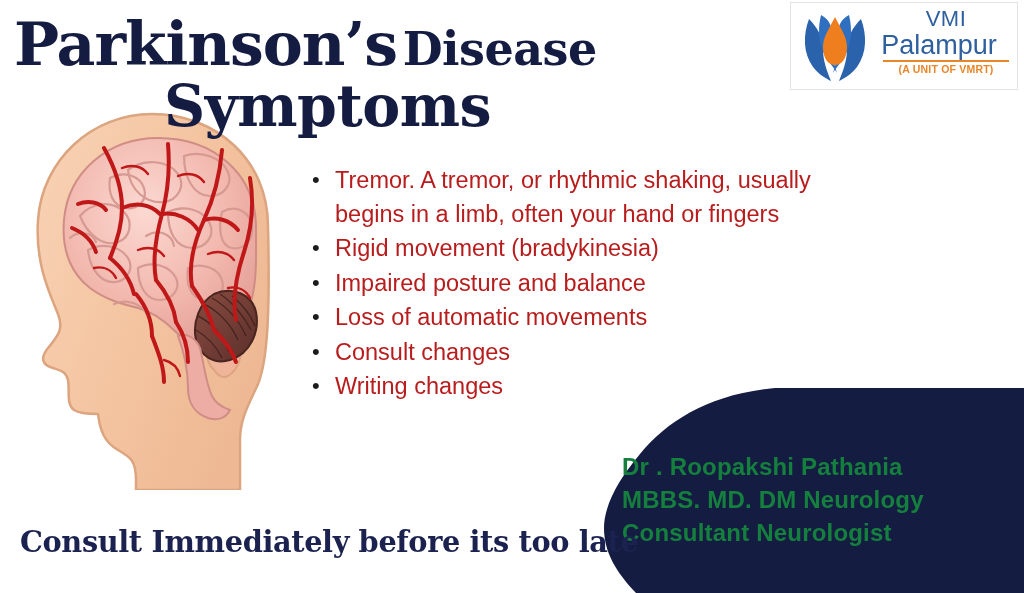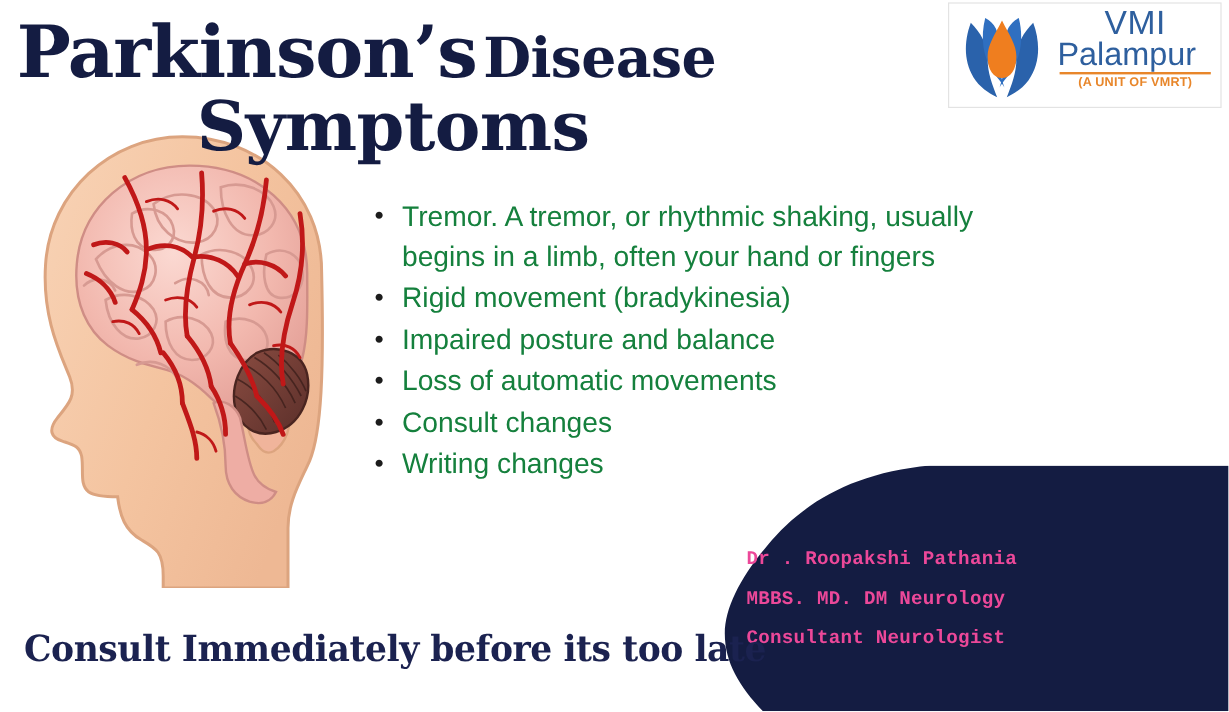--- a/index.html
+++ b/index.html
@@ -35,21 +35,21 @@
     height: 76px;
   }
   .logo-text {
     position: absolute;
     left: 84px;
     top: 4px;
     width: 142px;
     text-align: center;
   }
   .logo-vmi {
-    font-size: 28px;
+    font-size: 22px;
     letter-spacing: 0.5px;
     color: #2e5f9e;
     line-height: 24px;
     font-weight: 400;
   }
   .logo-palampur {
     font-size: 27px;
     color: #2e5f9e;
     line-height: 28px;
     font-weight: 400;
@@ -103,21 +103,21 @@
   
   .symptoms {
     position: absolute;
     left: 308px;
     top: 164px;
     width: 520px;
     list-style: none;
     margin: 0;
     padding: 0;
     font-size: 23.5px;
-    color: #15803d;
+    color: #b91c1c;
     line-height: 33.5px;
   }
   .symptoms li {
     position: relative;
     padding-left: 27px;
     margin-bottom: 1px;
   }
   .symptoms li::before {
     content: "\2022";
     position: absolute;
@@ -139,24 +139,24 @@
   .doctor-panel svg {
     position: absolute;
     left: 0;
     top: 0;
   }
   .doctor-text {
     position: absolute;
     left: 62px;
     top: 62px;
     width: 400px;
-    font-family: Liberation Mono, monospace;
+    font-family: Liberation Sans, sans-serif;
     font-weight: bold;
-    color: #ec4899;
-    font-size: 16px;
+    color: #15803d;
+    font-size: 24px;
     line-height: 33px;
     letter-spacing: 0.2px;
   }
 
   
   .tagline {
     position: absolute;
     left: 20px;
     top: 524px;
     font-family: "DejaVu Serif", serif;

